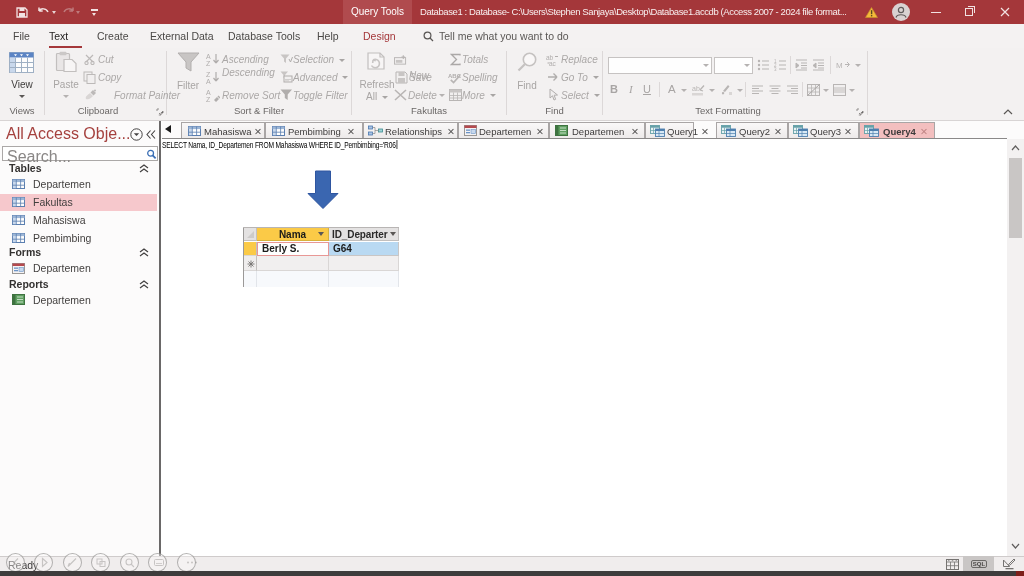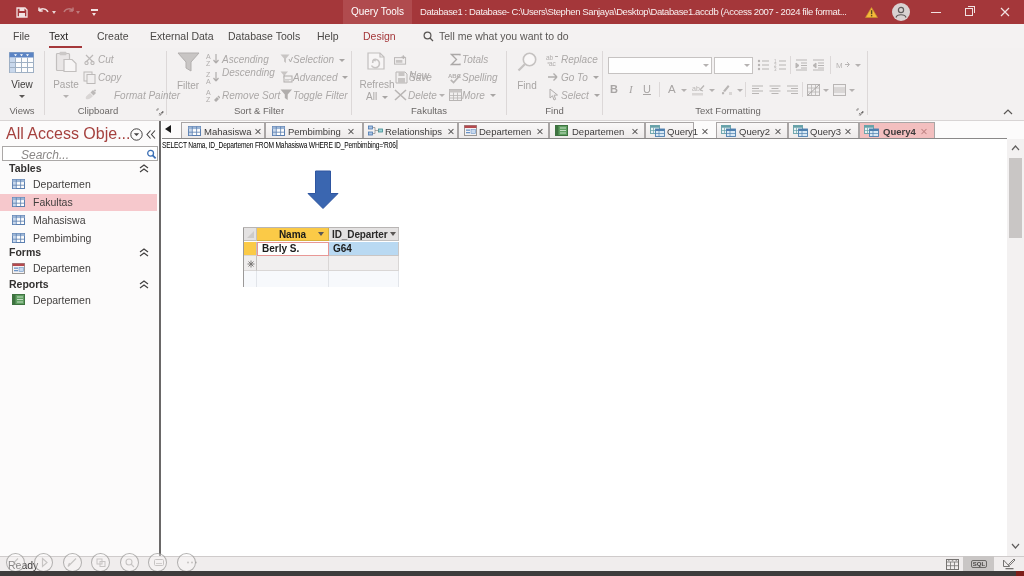--- a/index.html
+++ b/index.html
@@ -328,21 +328,21 @@
 <div class="abs" id="sidebar"></div>
 <div class="abs" style="left:6px;top:125px;font-size:16px;color:#A5413E;white-space:nowrap">All Access Obje...</div>
 <svg class="abs" style="left:130px;top:128px" width="13" height="13" viewBox="0 0 13 13">
   <circle cx="6.5" cy="6.5" r="5.7" fill="none" stroke="#444242" stroke-width="1"></circle>
   <path d="M3.8 5.3 L6.5 8 L9.2 5.3 Z" fill="#444242"></path>
 </svg>
 <svg class="abs" style="left:146px;top:130px" width="10" height="9" viewBox="0 0 10 9">
   <path d="M4.5 0.5 L1 4.5 L4.5 8.5 M9 0.5 L5.5 4.5 L9 8.5" fill="none" stroke="#444242" stroke-width="1.1"></path>
 </svg>
 <div class="abs" style="left:2px;top:146px;width:156px;height:15px;background:#fff;border:1px solid #ABA8A7"></div>
-<div class="abs" style="left:21px;top:148px;font-size:12px;font-style:italic;color:#8A8786">Search...</div>
+<div class="abs" style="left:7px;top:148px;font-size:16px;color:#8A8786">Search...</div>
 <svg class="abs" style="left:146px;top:149px" width="11" height="11" viewBox="0 0 11 11">
   <circle cx="4.6" cy="4.2" r="2.9" fill="none" stroke="#3B6FB5" stroke-width="1.3"></circle>
   <path d="M6.7 6.4 L9.6 9.4" stroke="#3B6FB5" stroke-width="1.7"></path>
 </svg>
 <div class="abs" style="left:9px;top:162px;font-size:10.5px;font-weight:bold;color:#333130">Tables</div>
 <svg class="abs sb-chev" style="left:139px;top:164px" width="10" height="9" viewBox="0 0 10 9">
   <path d="M1 4 L5 1 L9 4 M1 8 L5 5 L9 8" fill="none" stroke="#444242" stroke-width="1.2"></path>
 </svg>
 <div class="abs" style="left:0px;top:194px;width:157px;height:17px;background:#F6C8CC"></div>
 <svg class="abs" style="left:12px;top:179px" width="13" height="10" viewBox="0 0 13 10">

